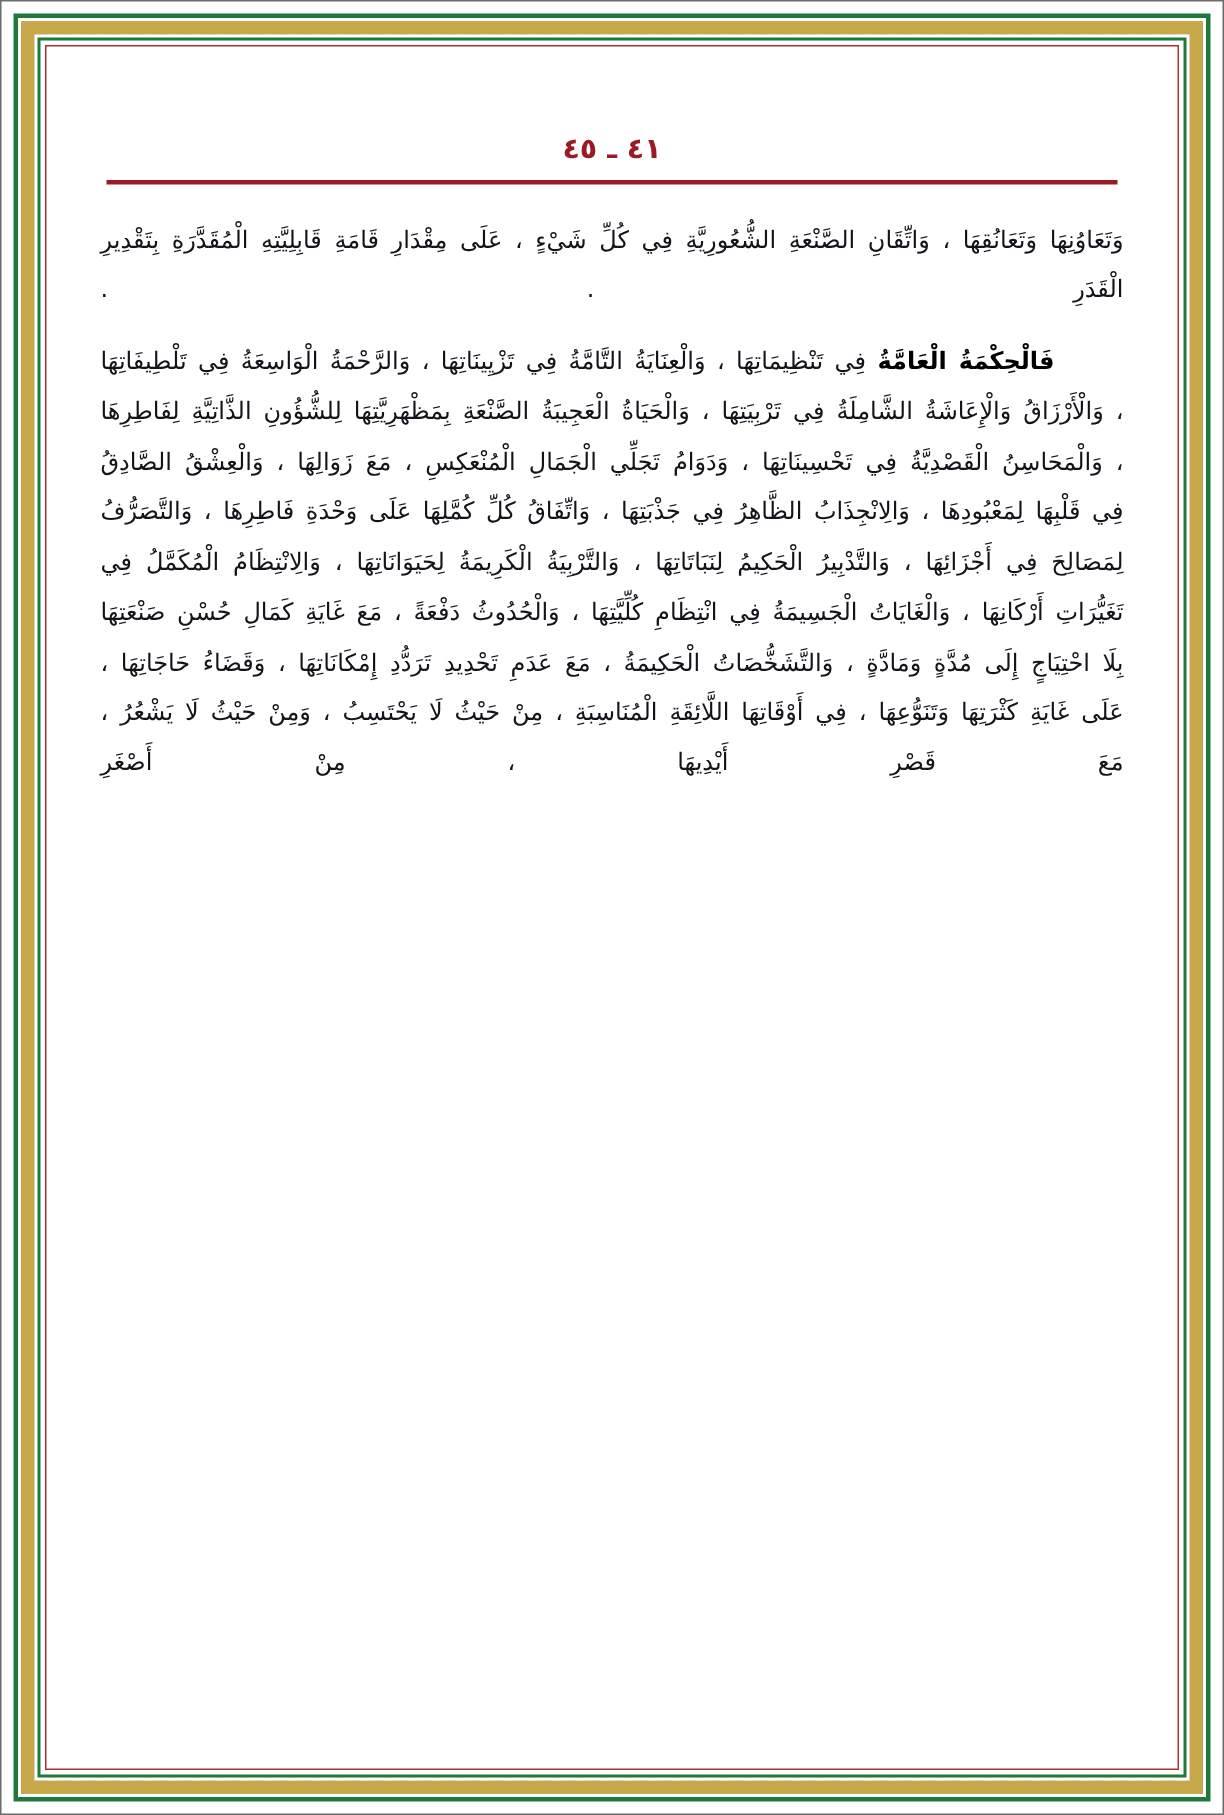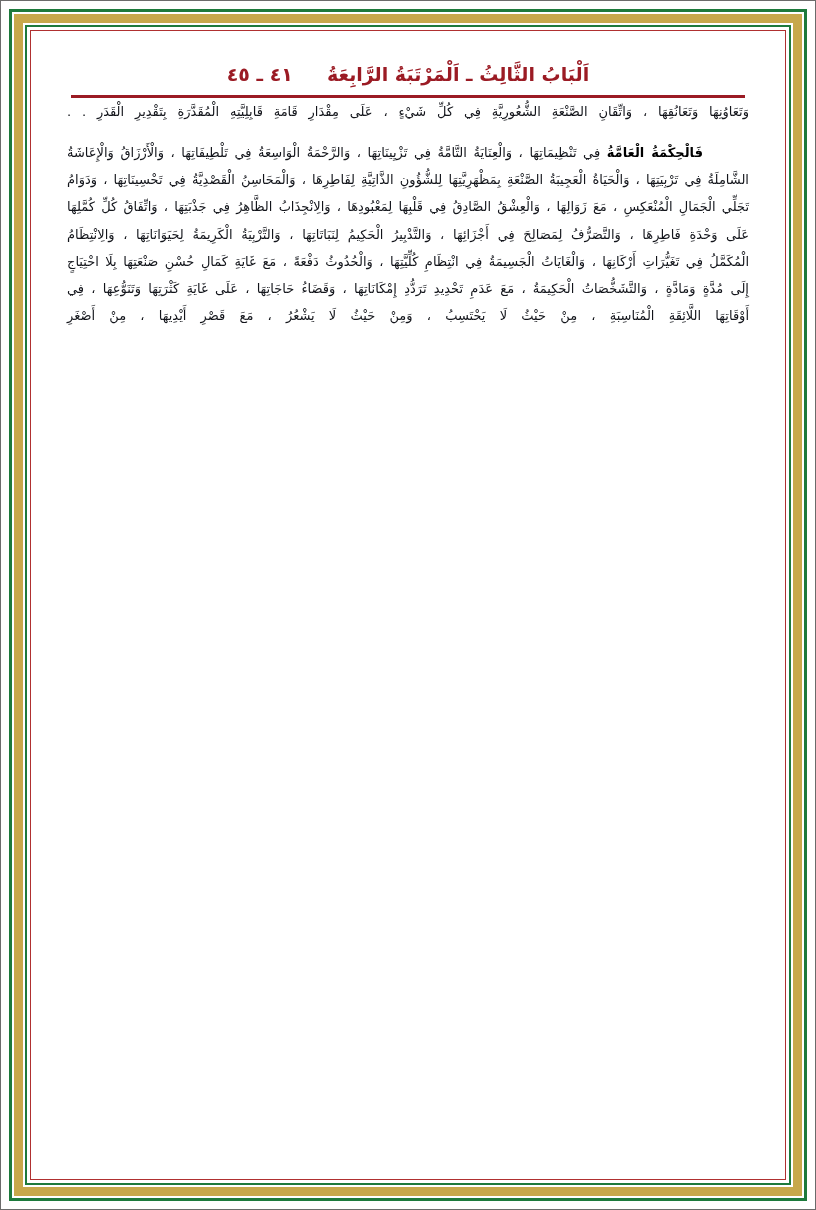--- a/index.html
+++ b/index.html
@@ -81,32 +81,33 @@
     font-weight: bold;
     letter-spacing: 0;
     padding: 0 10px 0 10px;
   }
   .header-title {
     white-space: nowrap;
   }
   .header-pages {
     white-space: nowrap;
     font-size: 19px;
+    margin-top: 25px;
   }
   .header-rule {
     margin: 10px 4px 0 4px;
     height: 3px;
     background: #9b1b24;
   }
 
   
   .body-text {
-    margin-top: 0;
+    margin-top: 20px;
     color: #12141a;
-    font-size: 13px;
+    font-size: 16px;
     line-height: 2.09;
     text-align: justify;
     text-align-last: justify;
     word-spacing: 2px;
   }
   .para {
     margin: 0 0 10px 0;
   }
   .para.second {
     margin-top: 14px;
@@ -127,21 +128,20 @@
   <div class="border-outer"></div>
   <div class="border-mid">
     <div class="border-mid-inner"></div>
   </div>
   <div class="border-inner"></div>
   <div class="border-inner2"></div>
 
   <div class="content">
 
     <div class="header">
-      <div class="header-title">اَلْبَابُ الثَّالِثُ ـ اَلْمَرْتَبَةُ الرَّابِعَةُ</div>
       <div class="header-pages">٤١ ـ ٤٥</div>
     </div>
     <div class="header-rule"></div>
 
     <div class="body-text">
 
       <p class="para">
         <span>وَتَعَاوُنِهَا وَتَعَانُقِهَا ، وَاتِّقَانِ الصَّنْعَةِ الشُّعُورِيَّةِ فِي كُلِّ شَيْءٍ ،</span>
         <span>عَلَى مِقْدَارِ قَامَةِ قَابِلِيَّتِهِ الْمُقَدَّرَةِ بِتَقْدِيرِ الْقَدَرِ . .</span>
       </p>

